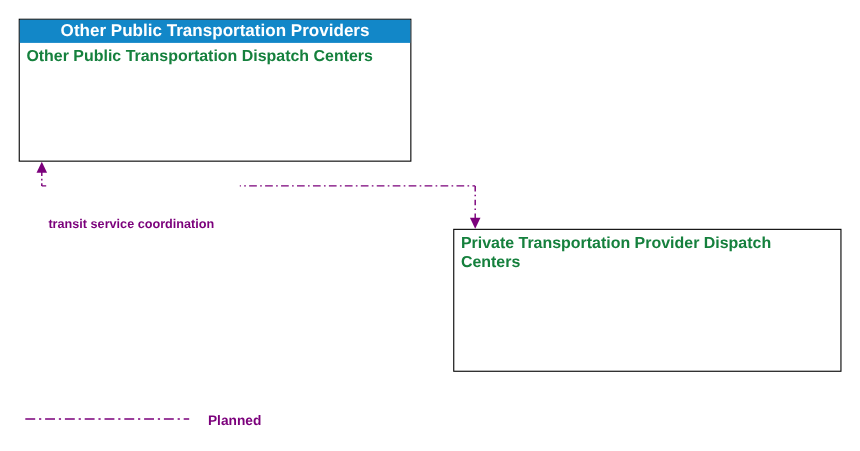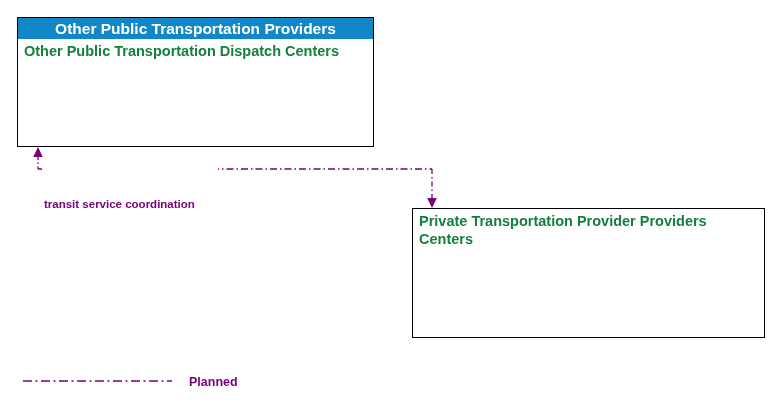--- a/index.html
+++ b/index.html
@@ -98,21 +98,21 @@
 <body>
 
 <div id="canvas">
 
   <div class="node" id="node-other-public">
     <div class="node-title">Other Public Transportation Providers</div>
     <div class="node-body">Other Public Transportation Dispatch Centers</div>
   </div>
 
   <div class="node" id="node-private">
-    <div class="node-body">Private Transportation Provider Providers Centers</div>
+    <div class="node-body">Private Transportation Provider Dispatch Centers</div>
   </div>
 
   <svg class="overlay" viewBox="0 0 782 410" xmlns="http://www.w3.org/2000/svg">
 
     <g>
 
       <path d="M 38 155 L 38 169" stroke="#7b007b" stroke-width="1.3" fill="none" stroke-dasharray="5,2.5,1.5,2.5"></path>
 
       <path d="M 38 169 L 432 169" stroke="#7b007b" stroke-width="1.3" fill="none" stroke-dasharray="7,3,1.5,3"></path>
 

